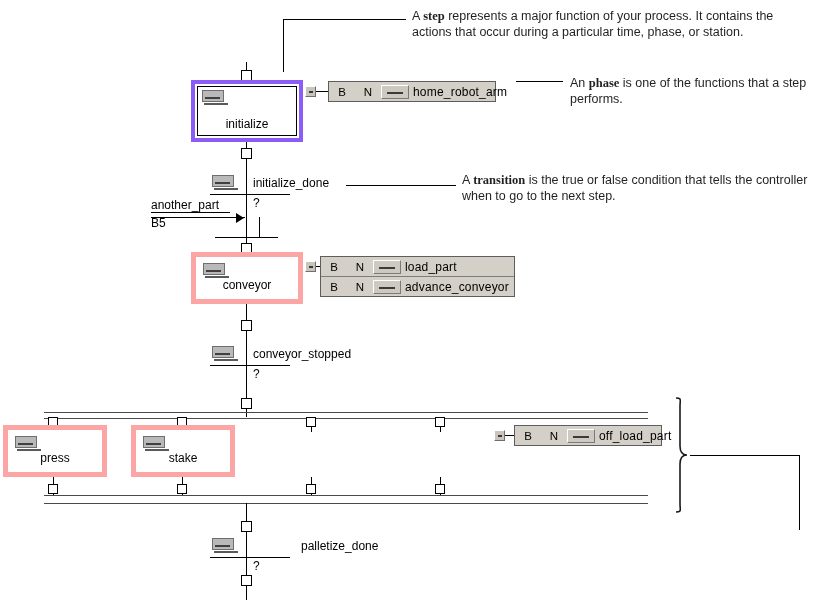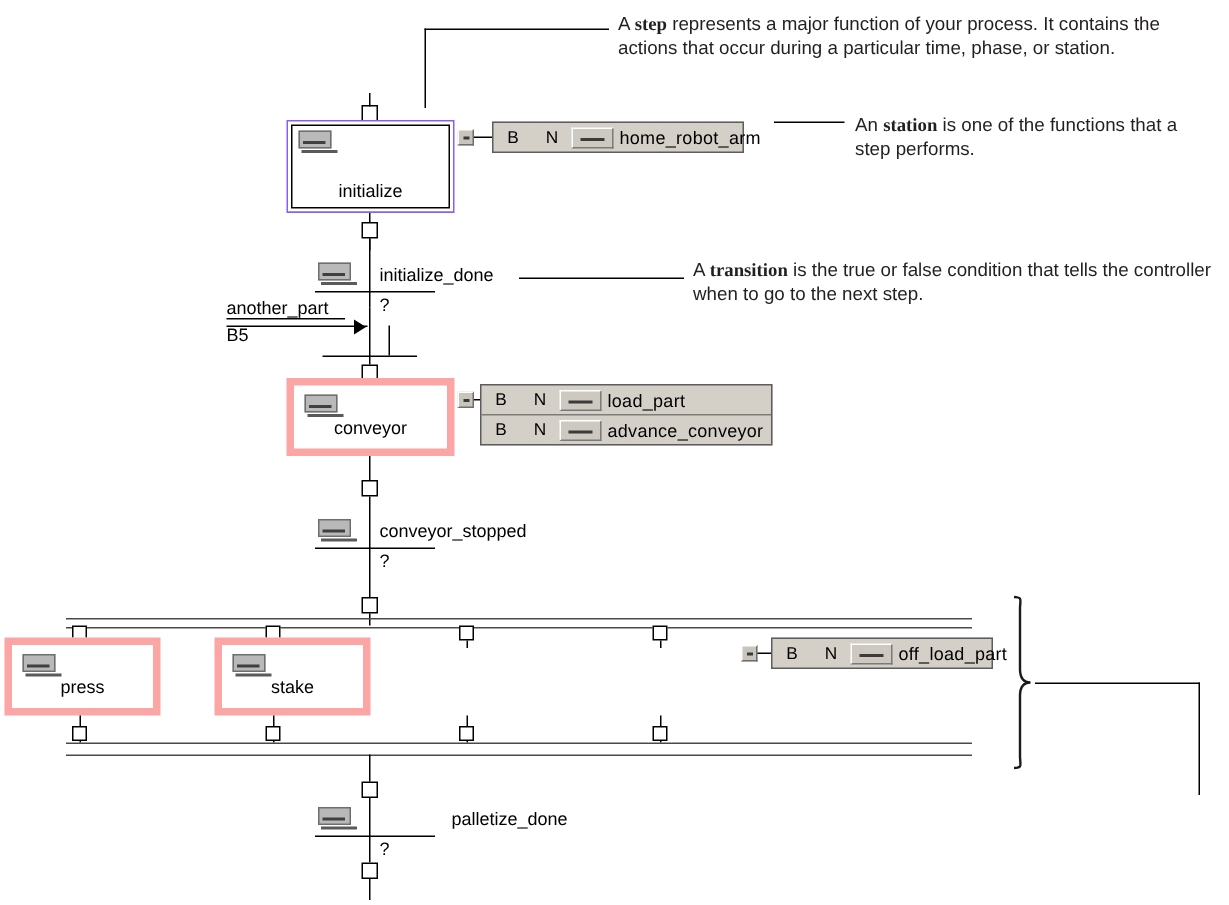--- a/index.html
+++ b/index.html
@@ -17,21 +17,21 @@
   
   .ln{position:absolute;background:#000;}
   .lnh{height:1px;}
   .lnv{width:1px;}
 
   
   .step{
     position:absolute;background:#ffffff;border:5px solid #fca5a5;
     box-sizing:border-box;
   }
-  .step.dbl{border:1px solid #8b5cf6;box-shadow:inset 0 0 0 2px #fff, inset 0 0 0 3px #000;}
+  .step.dbl{border:4px solid #8b5cf6;box-shadow:inset 0 0 0 2px #fff, inset 0 0 0 3px #000;}
   .step-label{
     position:absolute;left:0;right:0;bottom:7px;text-align:center;
     font-size:12px;color:#000;
   }
   .step-icon{
     position:absolute;left:7px;top:6px;width:26px;height:15px;
   }
   .step-icon .scr{
     position:absolute;left:0;top:0;width:22px;height:12px;
     background:#b9b9b9;border:1px solid #6e6e6e;box-sizing:border-box;
@@ -142,21 +142,21 @@
     <div class="action-row">
       <span class="act-q">B</span>
       <span class="act-n">N</span>
       <span class="act-dots"></span>
       <span class="act-name">home_robot_arm</span>
     </div>
   </div>
 
   <div class="ln lnh" style="left:516px;top:81px;width:47px;"></div>
   <div class="annot" style="left:570px;top:75px;width:240px;">
-    <span>An </span><b>station</b><span> is one of the functions that a step performs.</span>
+    <span>An </span><b>phase</b><span> is one of the functions that a step performs.</span>
   </div>
 
   <div class="ln lnv" style="left:246px;top:142px;height:25px;"></div>
   <div class="post" style="left:241px;top:148px;width:11px;height:11px;"></div>
   <div class="ln lnv" style="left:246px;top:159px;height:46px;"></div>
 
   <div class="tr-icon" style="left:212px;top:175px;">
     <div class="scr"></div>
       <div class="base"></div>
   </div>
@@ -232,21 +232,21 @@
   <div class="ln lnv" style="left:440px;top:418px;height:14px;"></div>
   <div class="post" style="left:435px;top:417px;width:10px;height:10px;"></div>
 
   <div class="step" style="left:3px;top:425px;width:104px;height:52px;">
     <div class="step-icon">
         <div class="scr"></div>
         <div class="base"></div>
       </div>
     <div class="step-label">press</div>
   </div>
-  <div class="step" style="left:143px;top:425px;width:104px;height:52px;">
+  <div class="step" style="left:131px;top:425px;width:104px;height:52px;">
     <div class="step-icon">
         <div class="scr"></div>
         <div class="base"></div>
       </div>
     <div class="step-label">stake</div>
   </div>
 
   <div class="nub" style="left:494px;top:430px;"></div>
   <div class="ln lnh" style="left:505px;top:435px;width:10px;"></div>
   <div class="action-group" style="left:514px;top:425px;width:148px;height:21px;">

